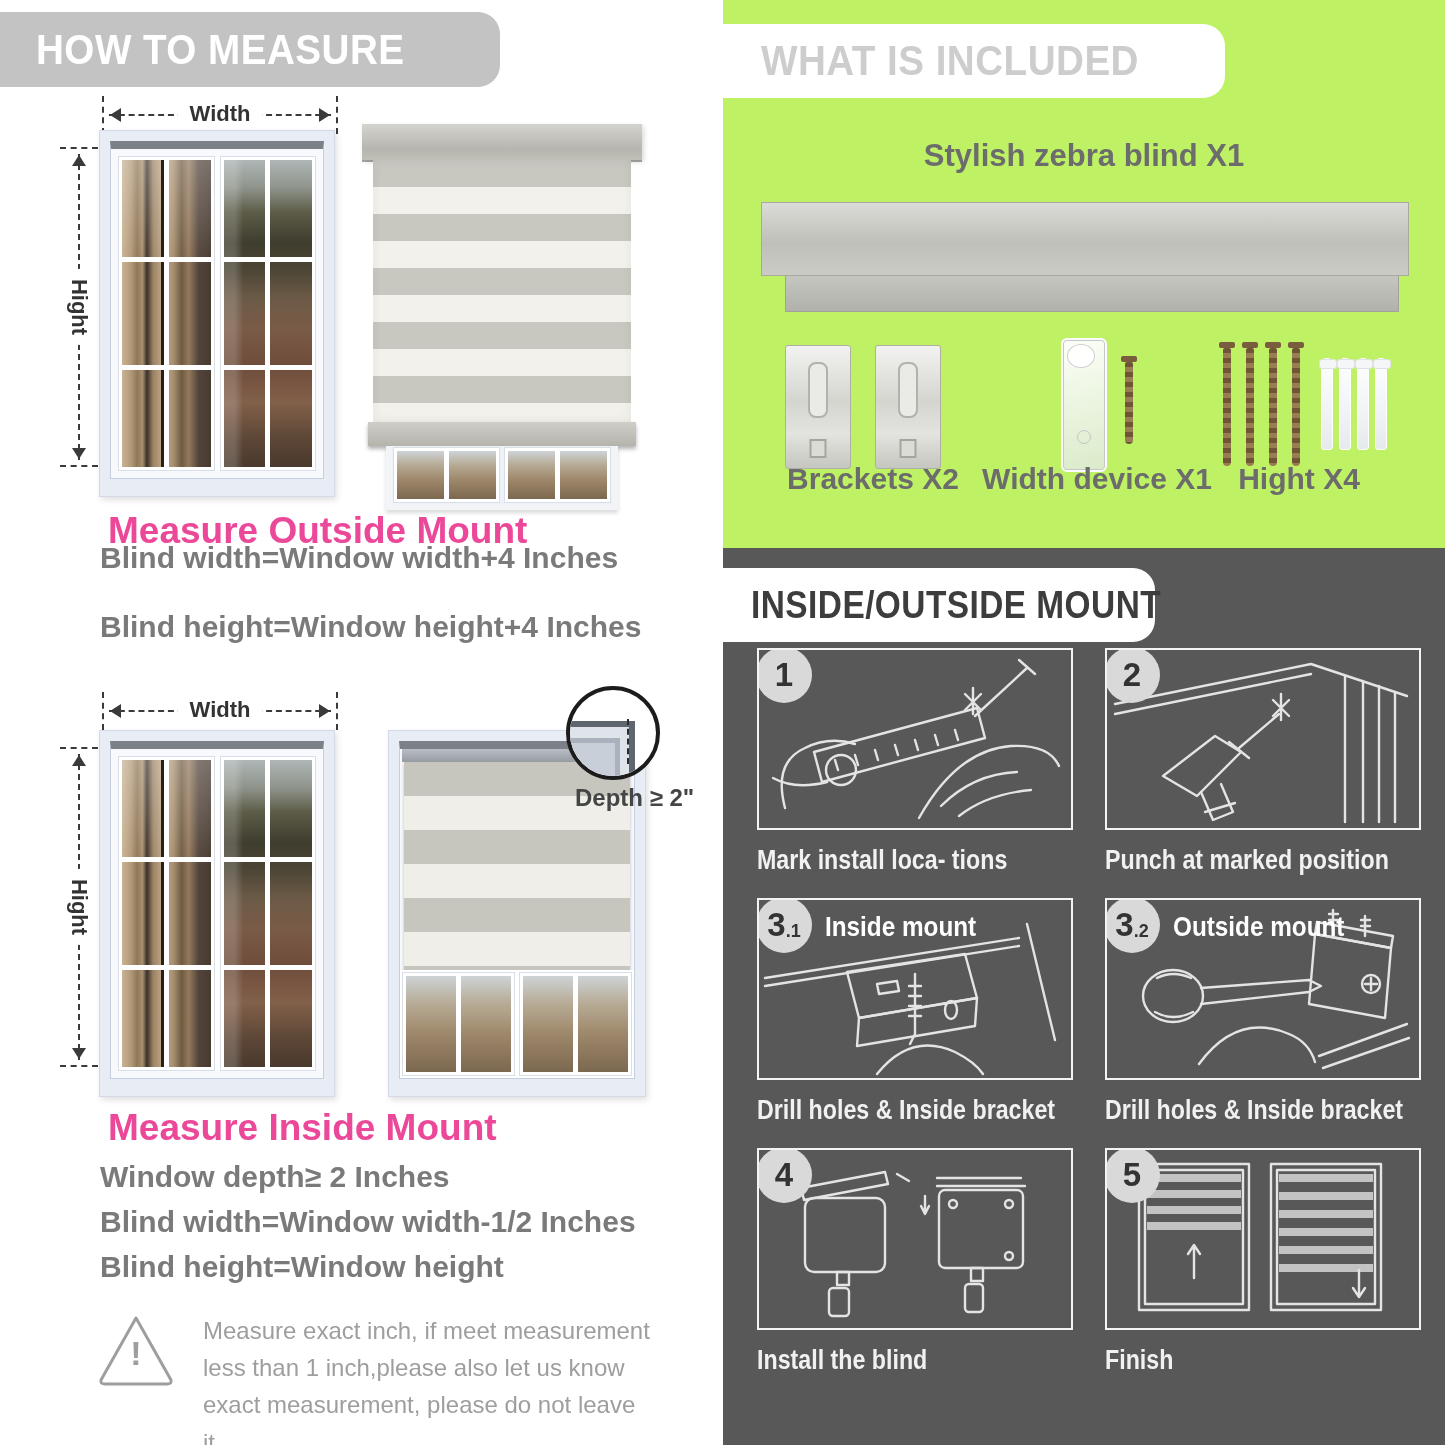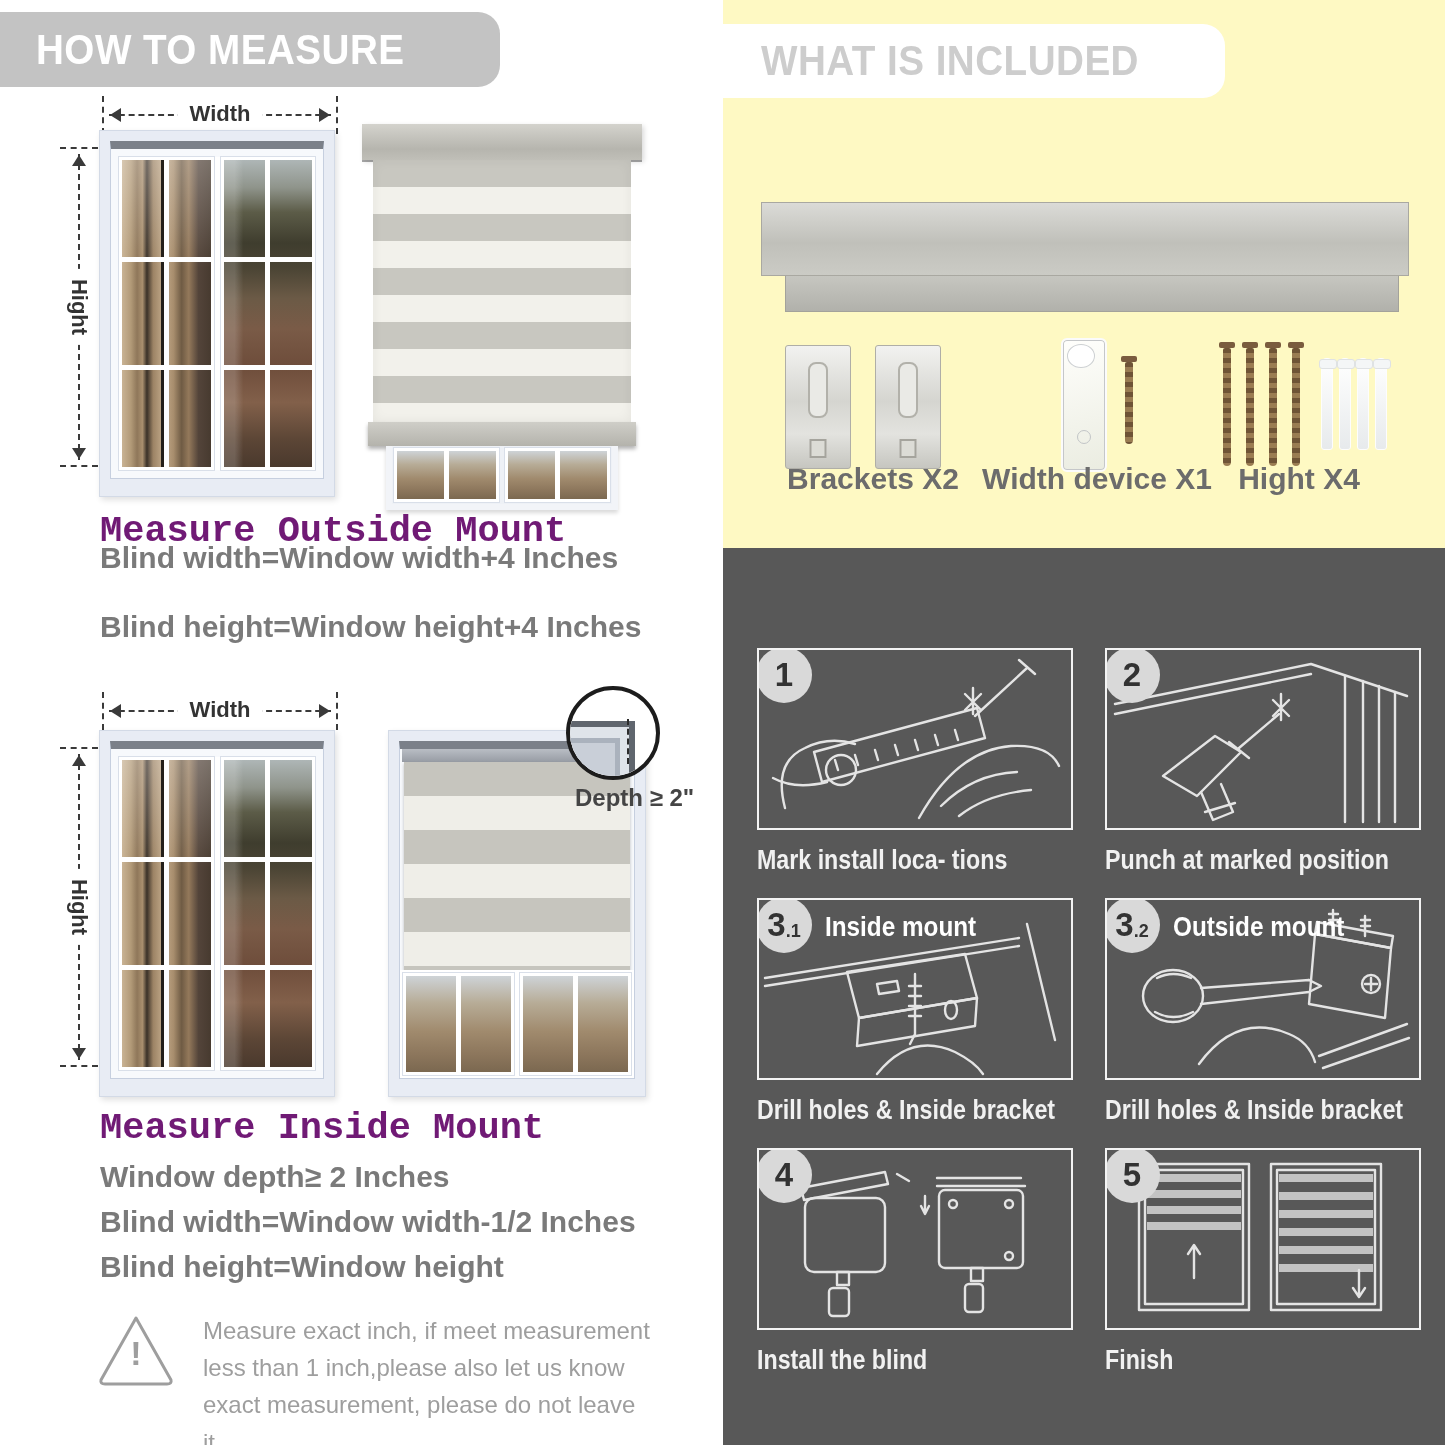--- a/index.html
+++ b/index.html
@@ -89,31 +89,31 @@
   .magnifier { position:absolute; left:566px; top:686px; width:94px; height:94px;
     border:4px solid #1c1c1c; border-radius:50%; background:#fff; overflow:hidden; z-index:6; }
   .mag-inner1 { position:absolute; left:-22%; top:36%; width:98%; height:95%;
     background:#dfe4ea; border-top:6px solid #60666e; border-right:6px solid #60666e; }
   .mag-inner2 { position:absolute; left:-22%; top:56%; width:80%; height:75%;
     background:#c9cfd8; border-top:5px solid #aab2bd; border-right:5px solid #aab2bd; }
   .mag-dash { position:absolute; left:66%; top:34%; height:52%; border-left:2px dashed #2c2c2c; }
   .depth-label { position:absolute; left:575px; top:784px; font-size:24px; font-weight:bold; color:#454545; }
 
   
-  .h-title { position:absolute; left:100px; font-size:37px; font-weight:bold; color:#701a75; white-space:nowrap;font-family:Liberation Mono, monospace; }
+  .h-title { position:absolute; left:108px; font-size:37px; font-weight:bold; color:#ec4899; white-space:nowrap; }
   .h-line-txt { position:absolute; left:100px; font-size:30px; font-weight:bold; color:#7a7a7a; white-space:nowrap; }
 
   .warning { position:absolute; left:95px; top:1312px; width:568px; display:flex; gap:26px; }
   .warn-icon { position:relative; width:82px; height:76px; flex:none; }
   .warn-mark { position:absolute; left:50%; top:54%; transform:translate(-50%,-50%);
     font-size:34px; font-weight:bold; color:#9e9e9e; }
   .warn-text { font-size:24px; color:#9e9e9e; line-height:1.55; font-weight:500; width:450px; }
 
   
-  #included-panel { position:absolute; left:723px; top:0; width:722px; height:548px; background:#fef9c3; }
+  #included-panel { position:absolute; left:723px; top:0; width:722px; height:548px; background:#bef264; }
   .blind-name { position:absolute; top:138px; width:100%; text-align:center;
     font-size:31px; font-weight:bold; color:#6c6c6c; }
   .cassette-graphic { position:absolute; left:38px; top:202px; width:648px; }
   .cass-bar1 { height:74px; background:linear-gradient(180deg,#dbdbd7 0%,#c0c0ba 55%,#cbcbc5 100%);
     border:1px solid #a9a8a1; }
   .cass-bar2 { height:36px; margin:0 10px 0 24px;
     background:linear-gradient(180deg,#c6c6c0,#b1b1ab); border:1px solid #a3a29b; border-top:none; }
 
   .bracket { position:absolute; width:66px; height:124px; top:345px;
     background:linear-gradient(180deg,#f2f2f0,#d5d5d0 45%,#e3e3df 72%,#c6c6c0);
@@ -254,20 +254,21 @@
     </svg>
     <span class="warn-mark">!</span>
   </div>
   <div class="warn-text">Measure exact inch, if meet measurement less than 1 inch,please also let us know exact measurement, please do not leave it</div>
 </div>
 
 <div id="included-panel">
   <div class="banner" id="banner-included">
     <span>WHAT IS INCLUDED</span>
   </div>
+  <div class="blind-name">Stylish zebra blind X1</div>
   <div class="cassette-graphic">
     <div class="cass-bar1"></div>
     <div class="cass-bar2"></div>
   </div>
 
   <div class="bracket" style="left:62px;"></div>
   <div class="bracket" style="left:152px;"></div>
   <div class="safety"></div>
   <div class="screw" style="left:402px; top:362px; height:82px;"></div>
   <div class="screw" style="left:500px; top:348px; height:118px;"></div>
@@ -278,20 +279,23 @@
   <div class="anchor" style="left:616px;"></div>
   <div class="anchor" style="left:634px;"></div>
   <div class="anchor" style="left:652px;"></div>
 
   <div class="item-label" style="left:40px; width:220px;">Brackets X2</div>
   <div class="item-label" style="left:254px; width:240px;">Width device X1</div>
   <div class="item-label" style="left:486px; width:180px;">Hight X4</div>
 </div>
 
 <div id="mount-panel">
+  <div class="banner" id="banner-mount">
+    <span>INSIDE/OUTSIDE MOUNT</span>
+  </div>
 
   <div class="steps-grid">
 
     <div class="step-cell">
       <div class="step-box">
         <div class="badge">
           <span class="b-main">1</span>
           <span class="b-sub"></span>
         </div>
         <svg class="step-art" viewBox="0 0 312 178">

